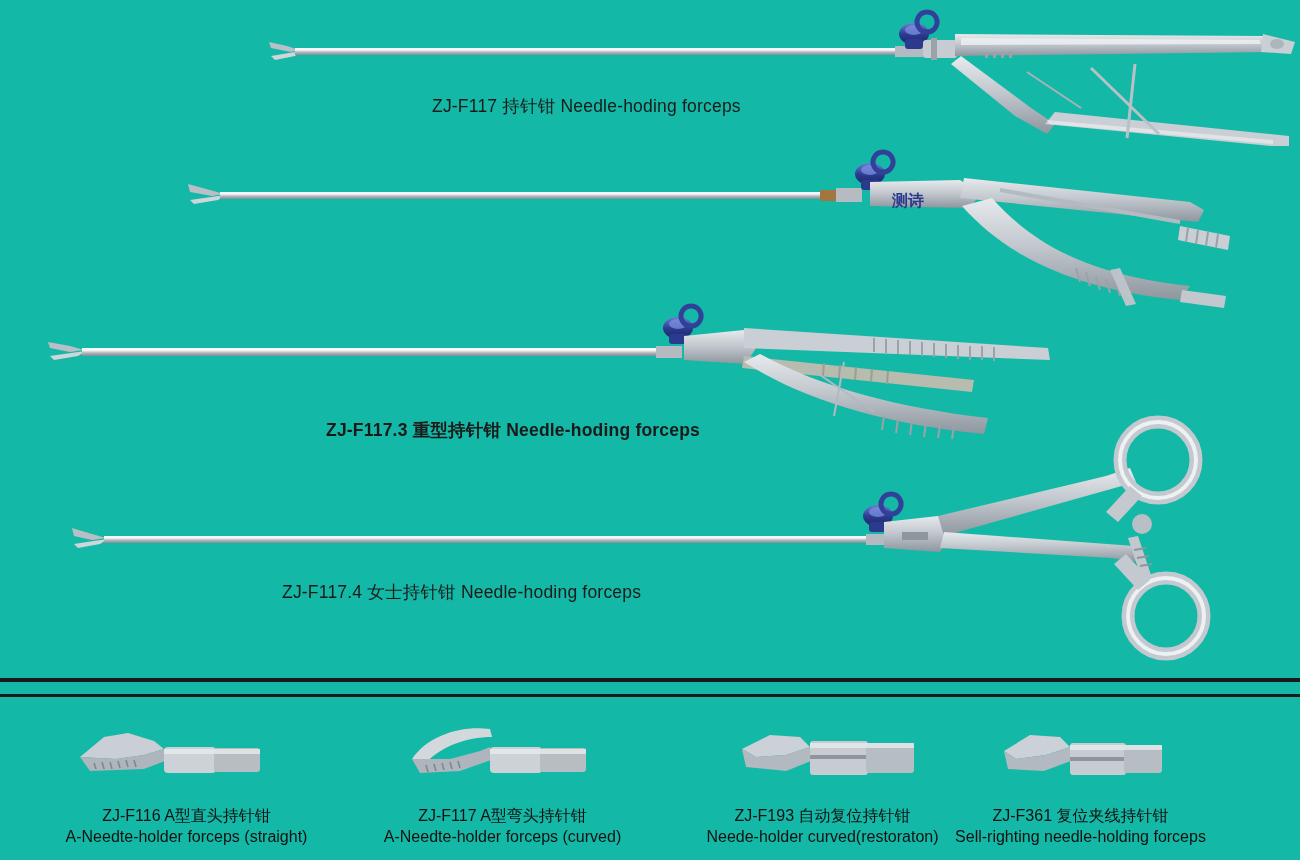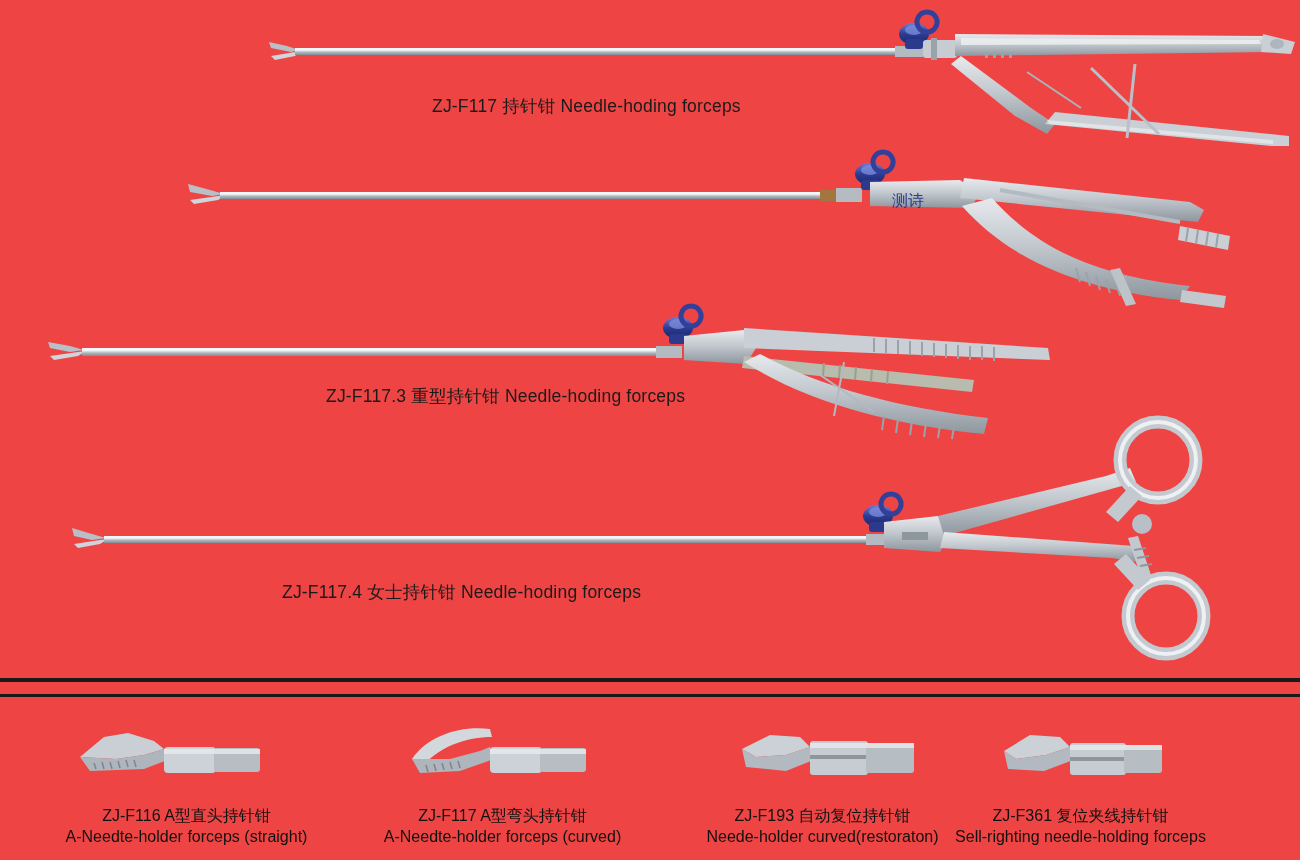--- a/index.html
+++ b/index.html
@@ -8,34 +8,35 @@
     background: #ffffff;
   }
   body {
     font-family: "Liberation Sans", sans-serif;
   }
   #page {
     position: relative;
     width: 1300px;
     height: 860px;
     overflow: hidden;
-    background: #ef4444;
+    background: #14b8a6;
   }
 
   
   .top-section {
     position: absolute;
     left: 0;
     top: 0;
     width: 1300px;
     height: 676px;
   }
 
   .item {
     position: absolute;
+    font-weight: bold;
   }
 
   .caption {
     position: absolute;
     font-size: 17.5px;
     color: #1a1a1a;
     white-space: nowrap;
     letter-spacing: 0.2px;
   }
 
@@ -252,21 +253,21 @@
             <path d="M868 113 L866 127"></path>
           <path d="M882 115 L880 129"></path>
             <path d="M896 117 L894 130"></path>
             <path d="M910 118 L908 131"></path>
         </g>
 
         <path d="M766 60 L830 104" stroke="#b2b9c0" stroke-width="2" fill="none"></path>
         <path d="M800 54 L790 108" stroke="#b2b9c0" stroke-width="2" fill="none"></path>
       </svg>
     </div>
-    <div class="caption" style="left:326px; top:384px;">ZJ-F117.3 重型持针钳 Needle-hoding forceps</div>
+    <div class="caption" style="left:326px; top:418px;font-weight:bold;">ZJ-F117.3 重型持针钳 Needle-hoding forceps</div>
 
     <div class="item" style="left:66px; top:420px; width:1180px; height:240px;">
       <svg width="1180" height="240" viewBox="0 0 1180 240">
 
         <path d="M6 108 L26 114 L40 118 L26 120 L8 116 Z" fill="#b8bfc6"></path>
         <path d="M8 124 L34 120 L42 119 L34 124 L12 128 Z" fill="#cfd5da"></path>
 
         <rect x="38" y="116" width="770" height="7" fill="url(#shaftG)"></rect>
         <rect x="38" y="116" width="770" height="2" fill="#f6f8f9"></rect>
         <rect x="800" y="114" width="26" height="11" fill="#b3bac1"></rect>

